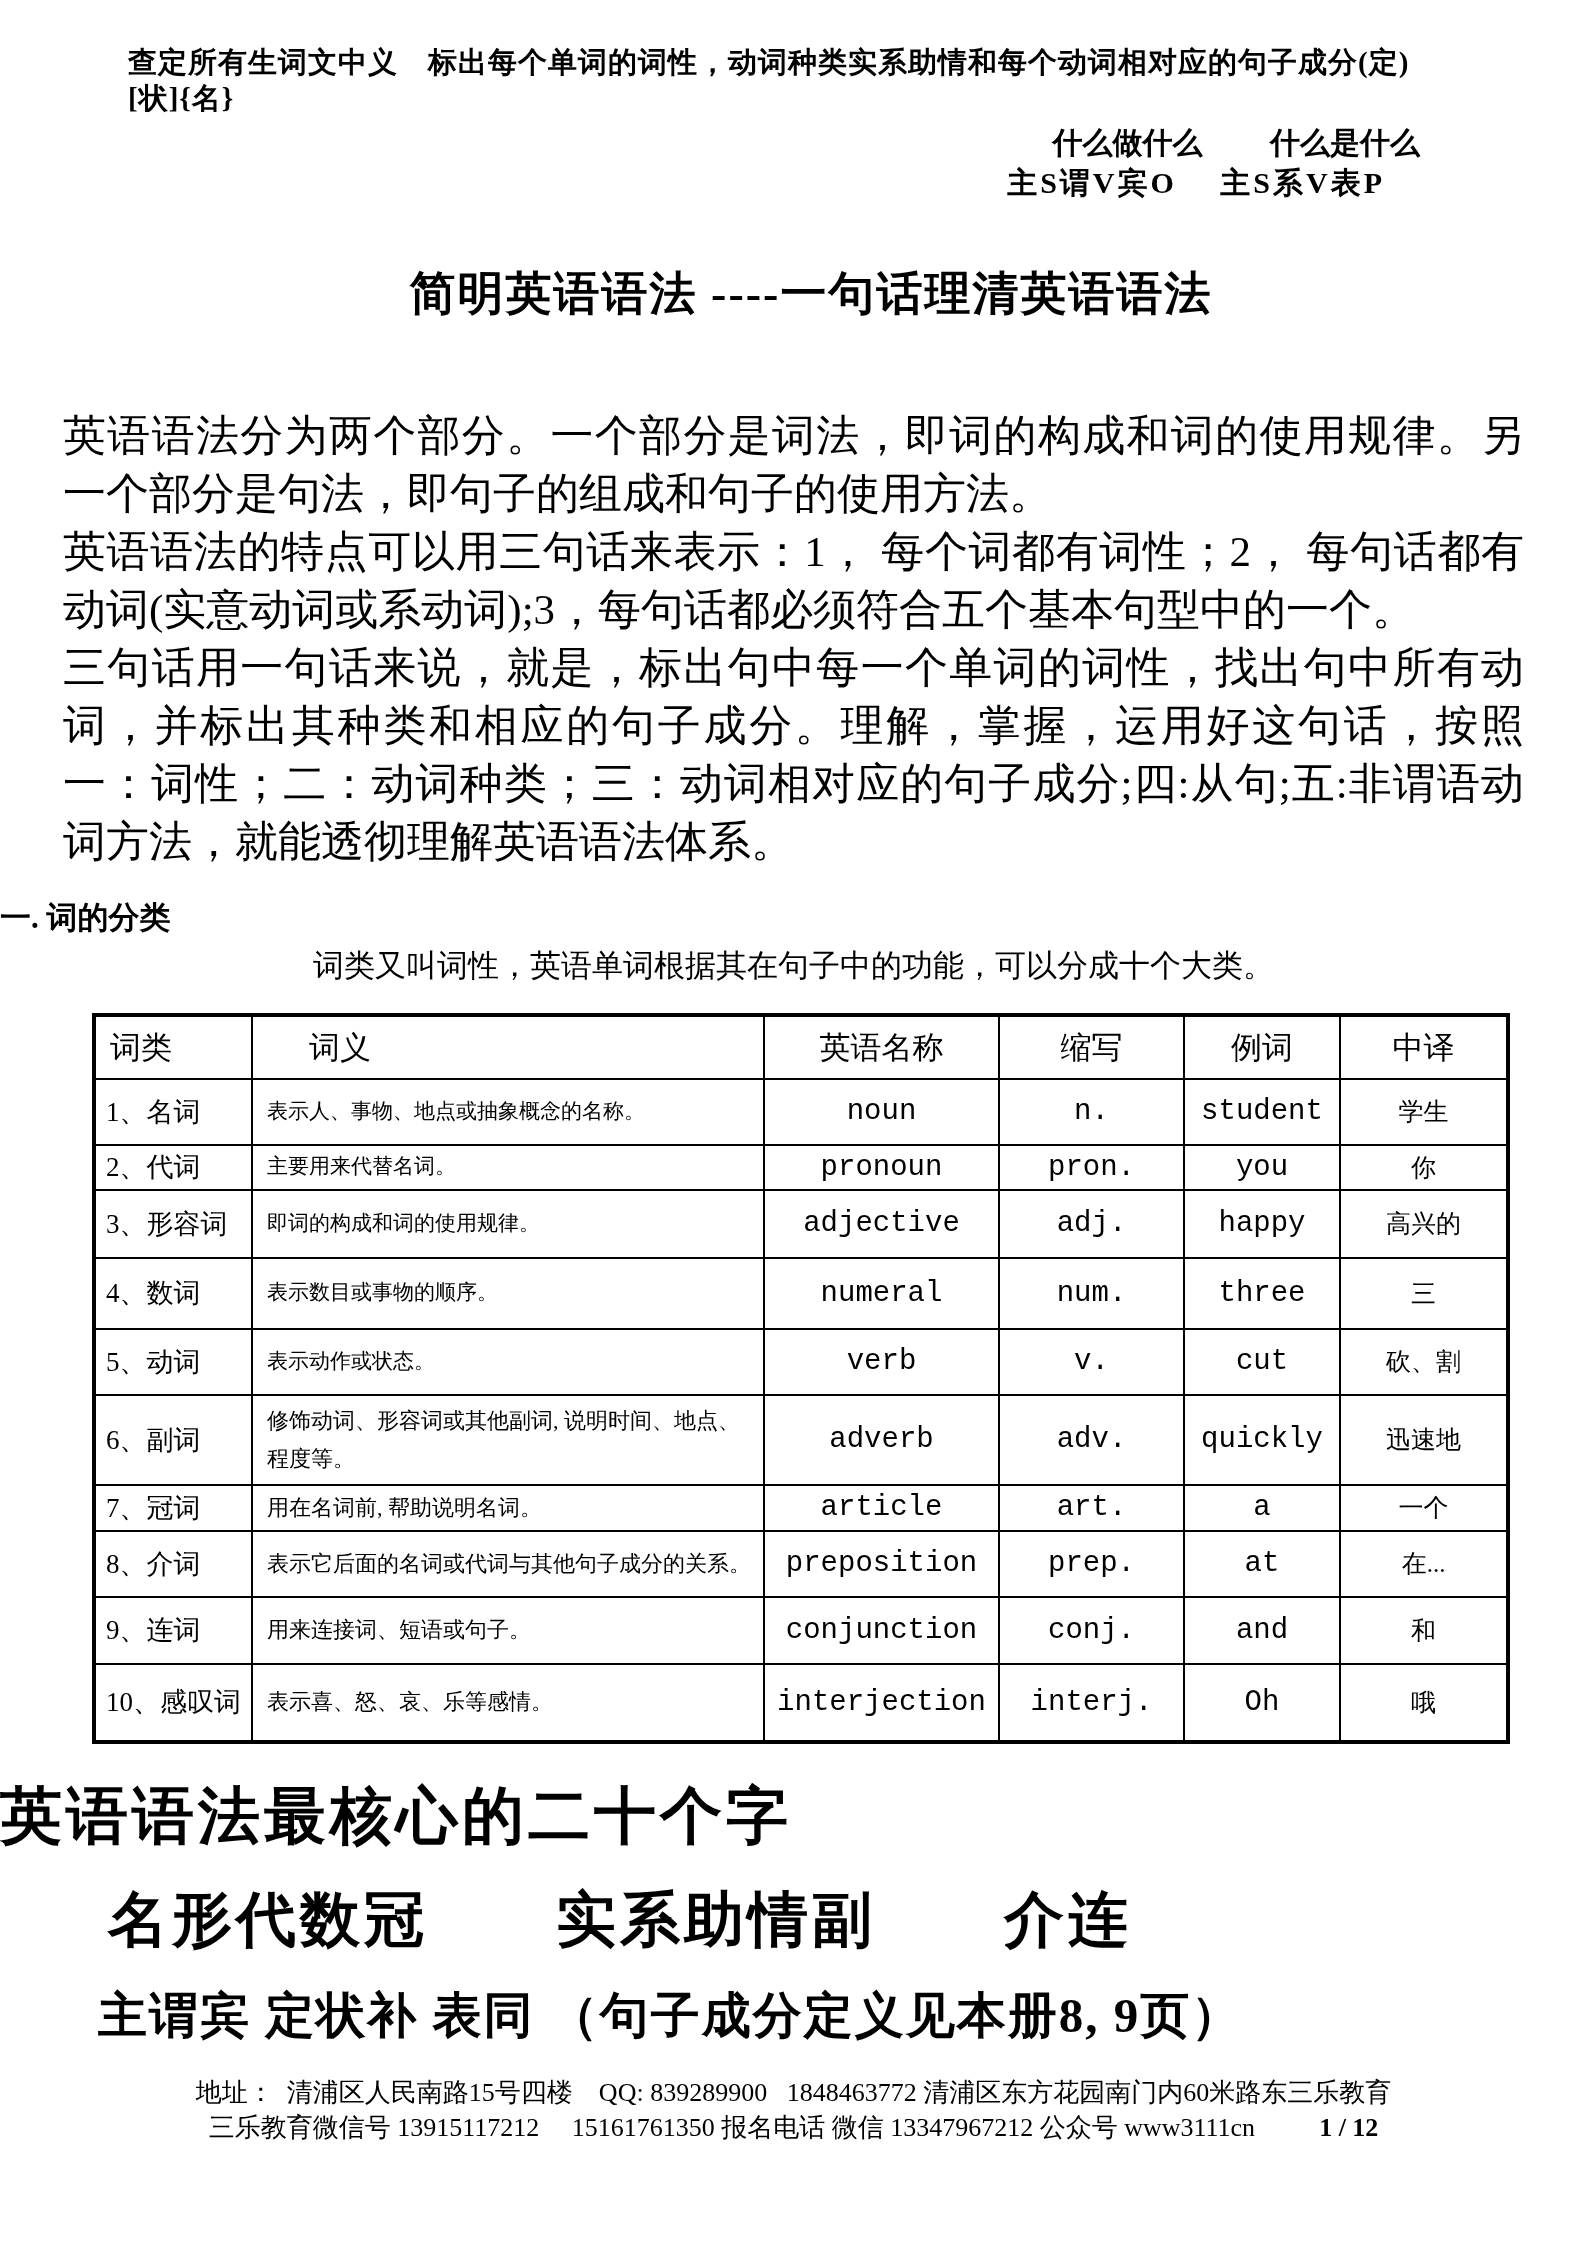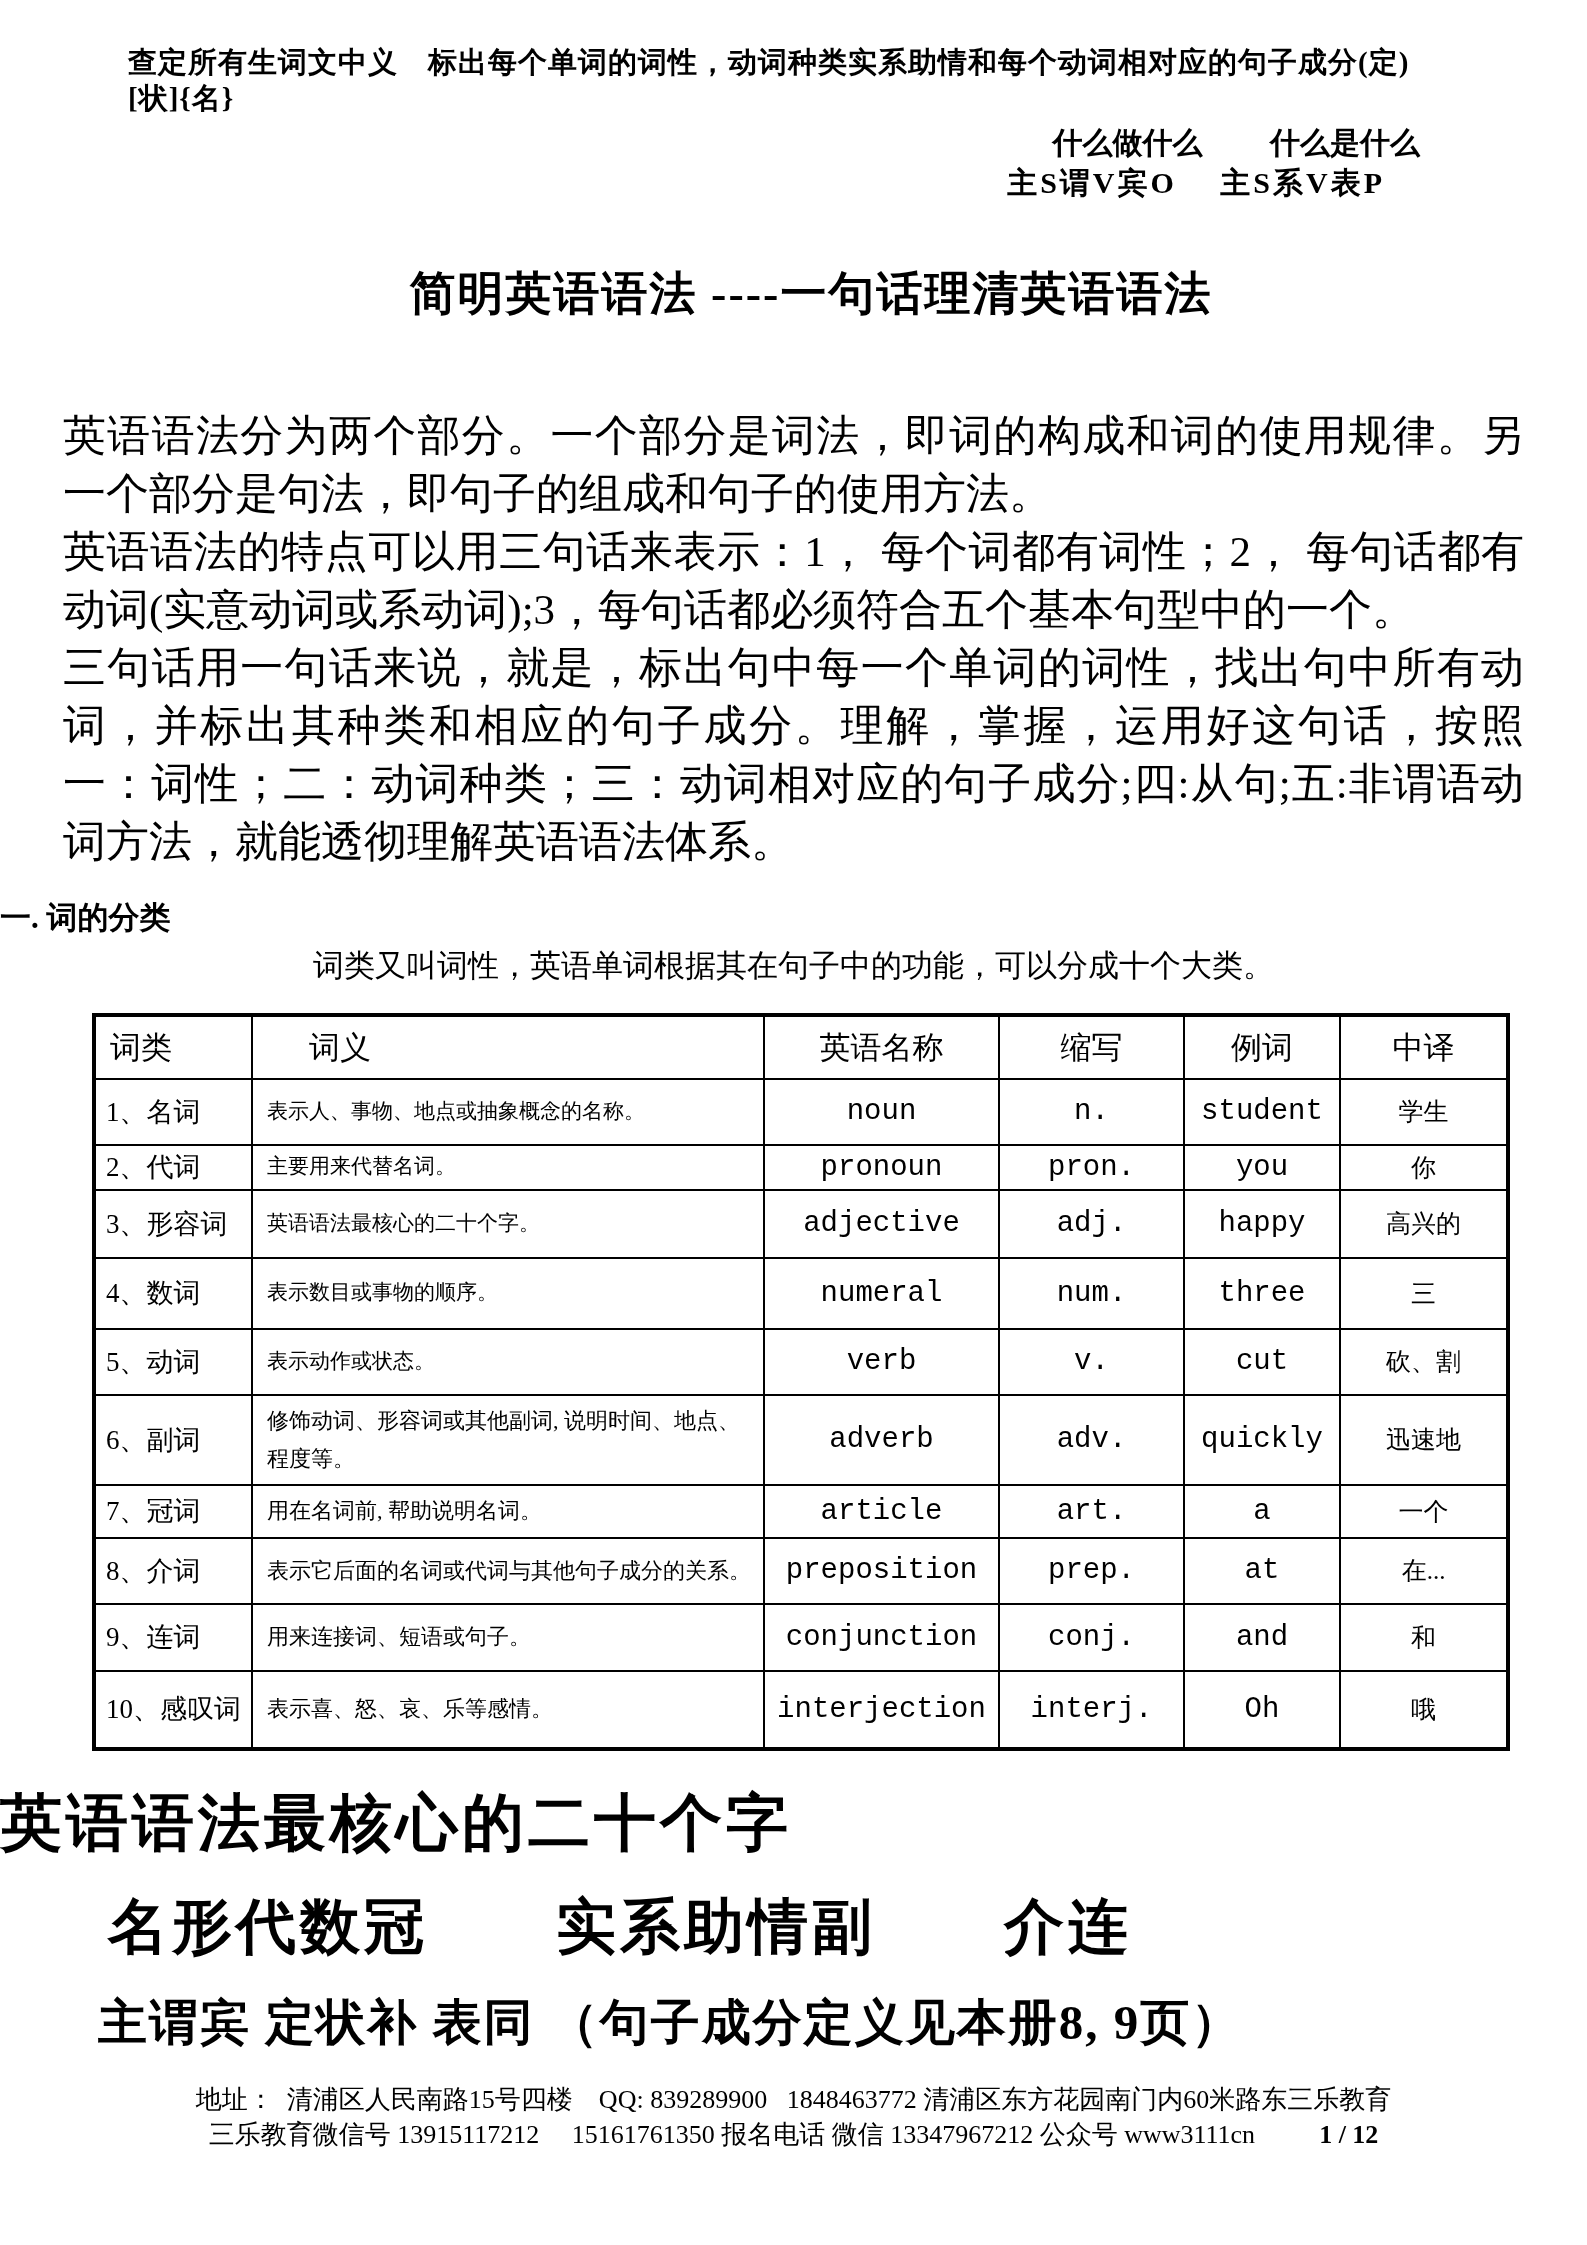--- a/index.html
+++ b/index.html
@@ -101,21 +101,21 @@
   }
   .word-table thead th.col-0 { text-align: left; padding-left: 14px; }
   .word-table thead th.col-1 { text-align: left; padding-left: 56px; }
 
   .word-table tbody tr:nth-child(1)  { height: 66px; }
   .word-table tbody tr:nth-child(2)  { height: 45px; }
   .word-table tbody tr:nth-child(3)  { height: 68px; }
   .word-table tbody tr:nth-child(4)  { height: 71px; }
   .word-table tbody tr:nth-child(5)  { height: 66px; }
   .word-table tbody tr:nth-child(6)  { height: 90px; }
-  .word-table tbody tr:nth-child(7)  { height: 53px; }
+  .word-table tbody tr:nth-child(7)  { height: 46px; }
   .word-table tbody tr:nth-child(8)  { height: 66px; }
   .word-table tbody tr:nth-child(9)  { height: 67px; }
   .word-table tbody tr:nth-child(10) { height: 78px; }
 
   .word-table td.col-0 {
     font-size: 27px;
     text-align: left;
     padding-left: 10px;
     white-space: nowrap;
   }
@@ -224,21 +224,21 @@
         <tr>
           <td class="col-0">2、代词</td>
           <td class="col-1">主要用来代替名词。</td>
           <td class="col-2">pronoun</td>
           <td class="col-3">pron.</td>
           <td class="col-4">you</td>
           <td class="col-5">你</td>
         </tr>
         <tr>
           <td class="col-0">3、形容词</td>
-          <td class="col-1">英语语法最核心的二十个字。</td>
+          <td class="col-1">即词的构成和词的使用规律。</td>
           <td class="col-2">adjective</td>
           <td class="col-3">adj.</td>
           <td class="col-4">happy</td>
           <td class="col-5">高兴的</td>
         </tr>
         <tr>
           <td class="col-0">4、数词</td>
           <td class="col-1">表示数目或事物的顺序。</td>
           <td class="col-2">numeral</td>
           <td class="col-3">num.</td>

